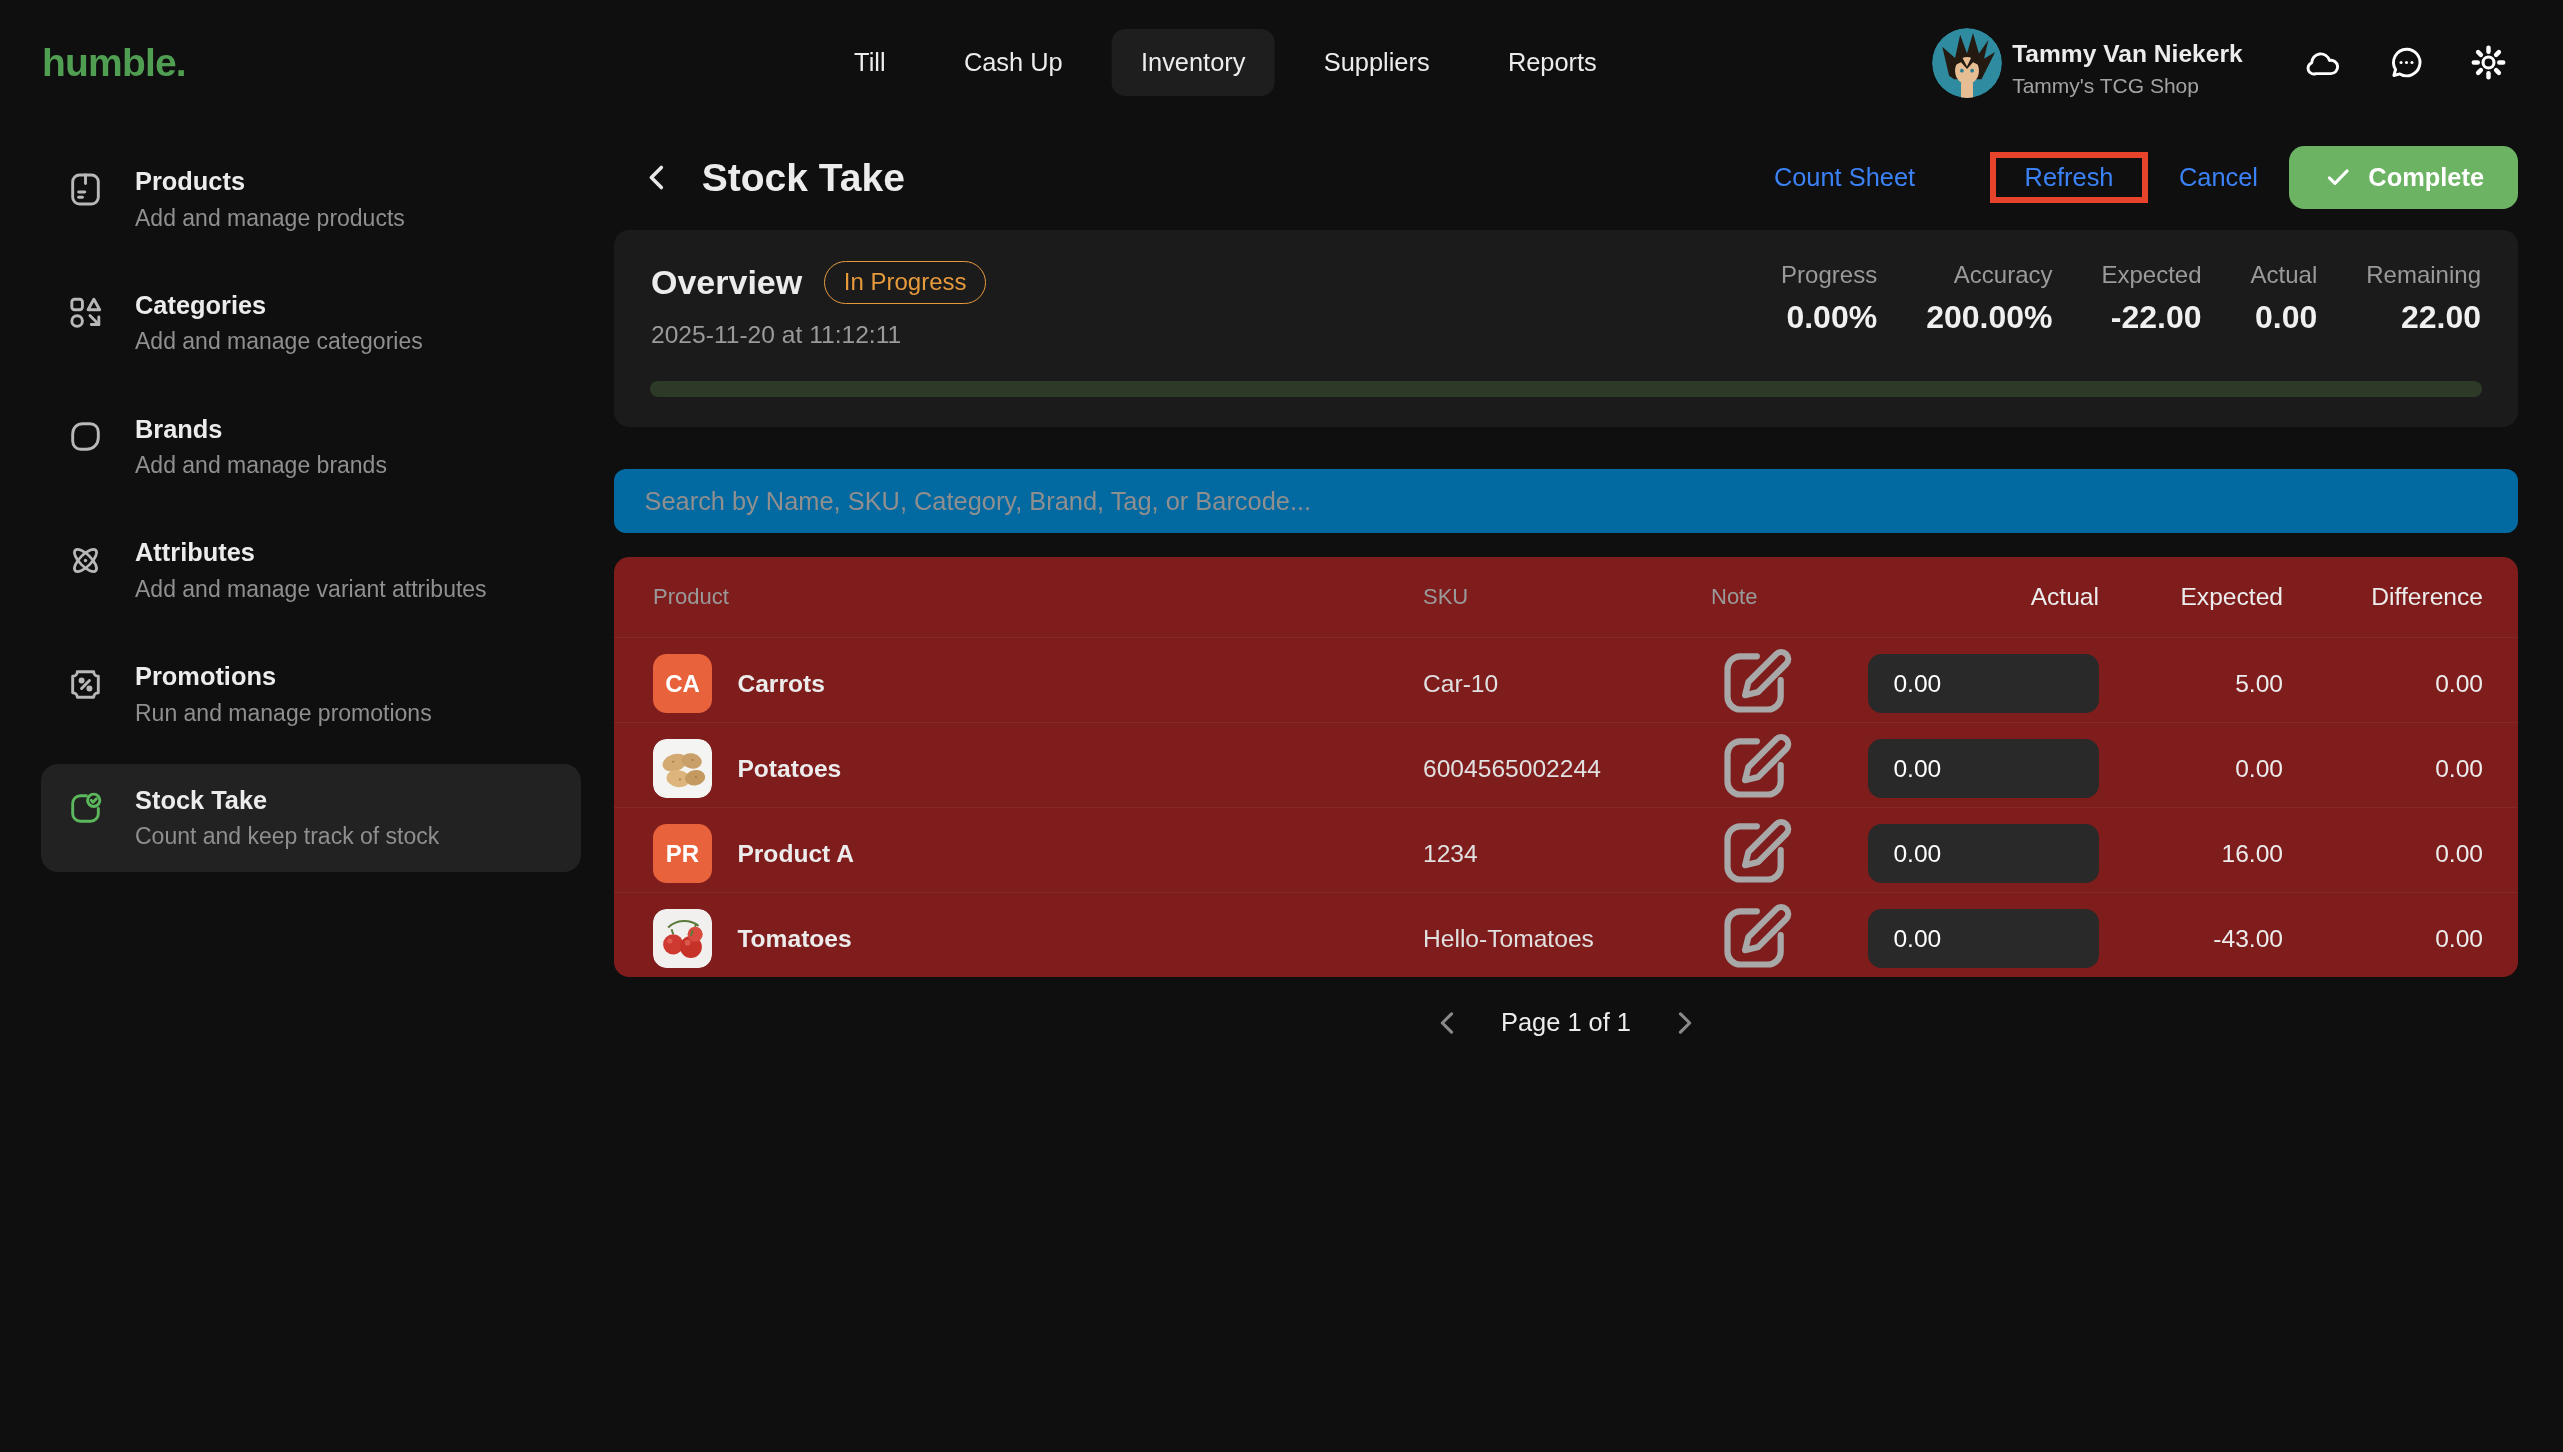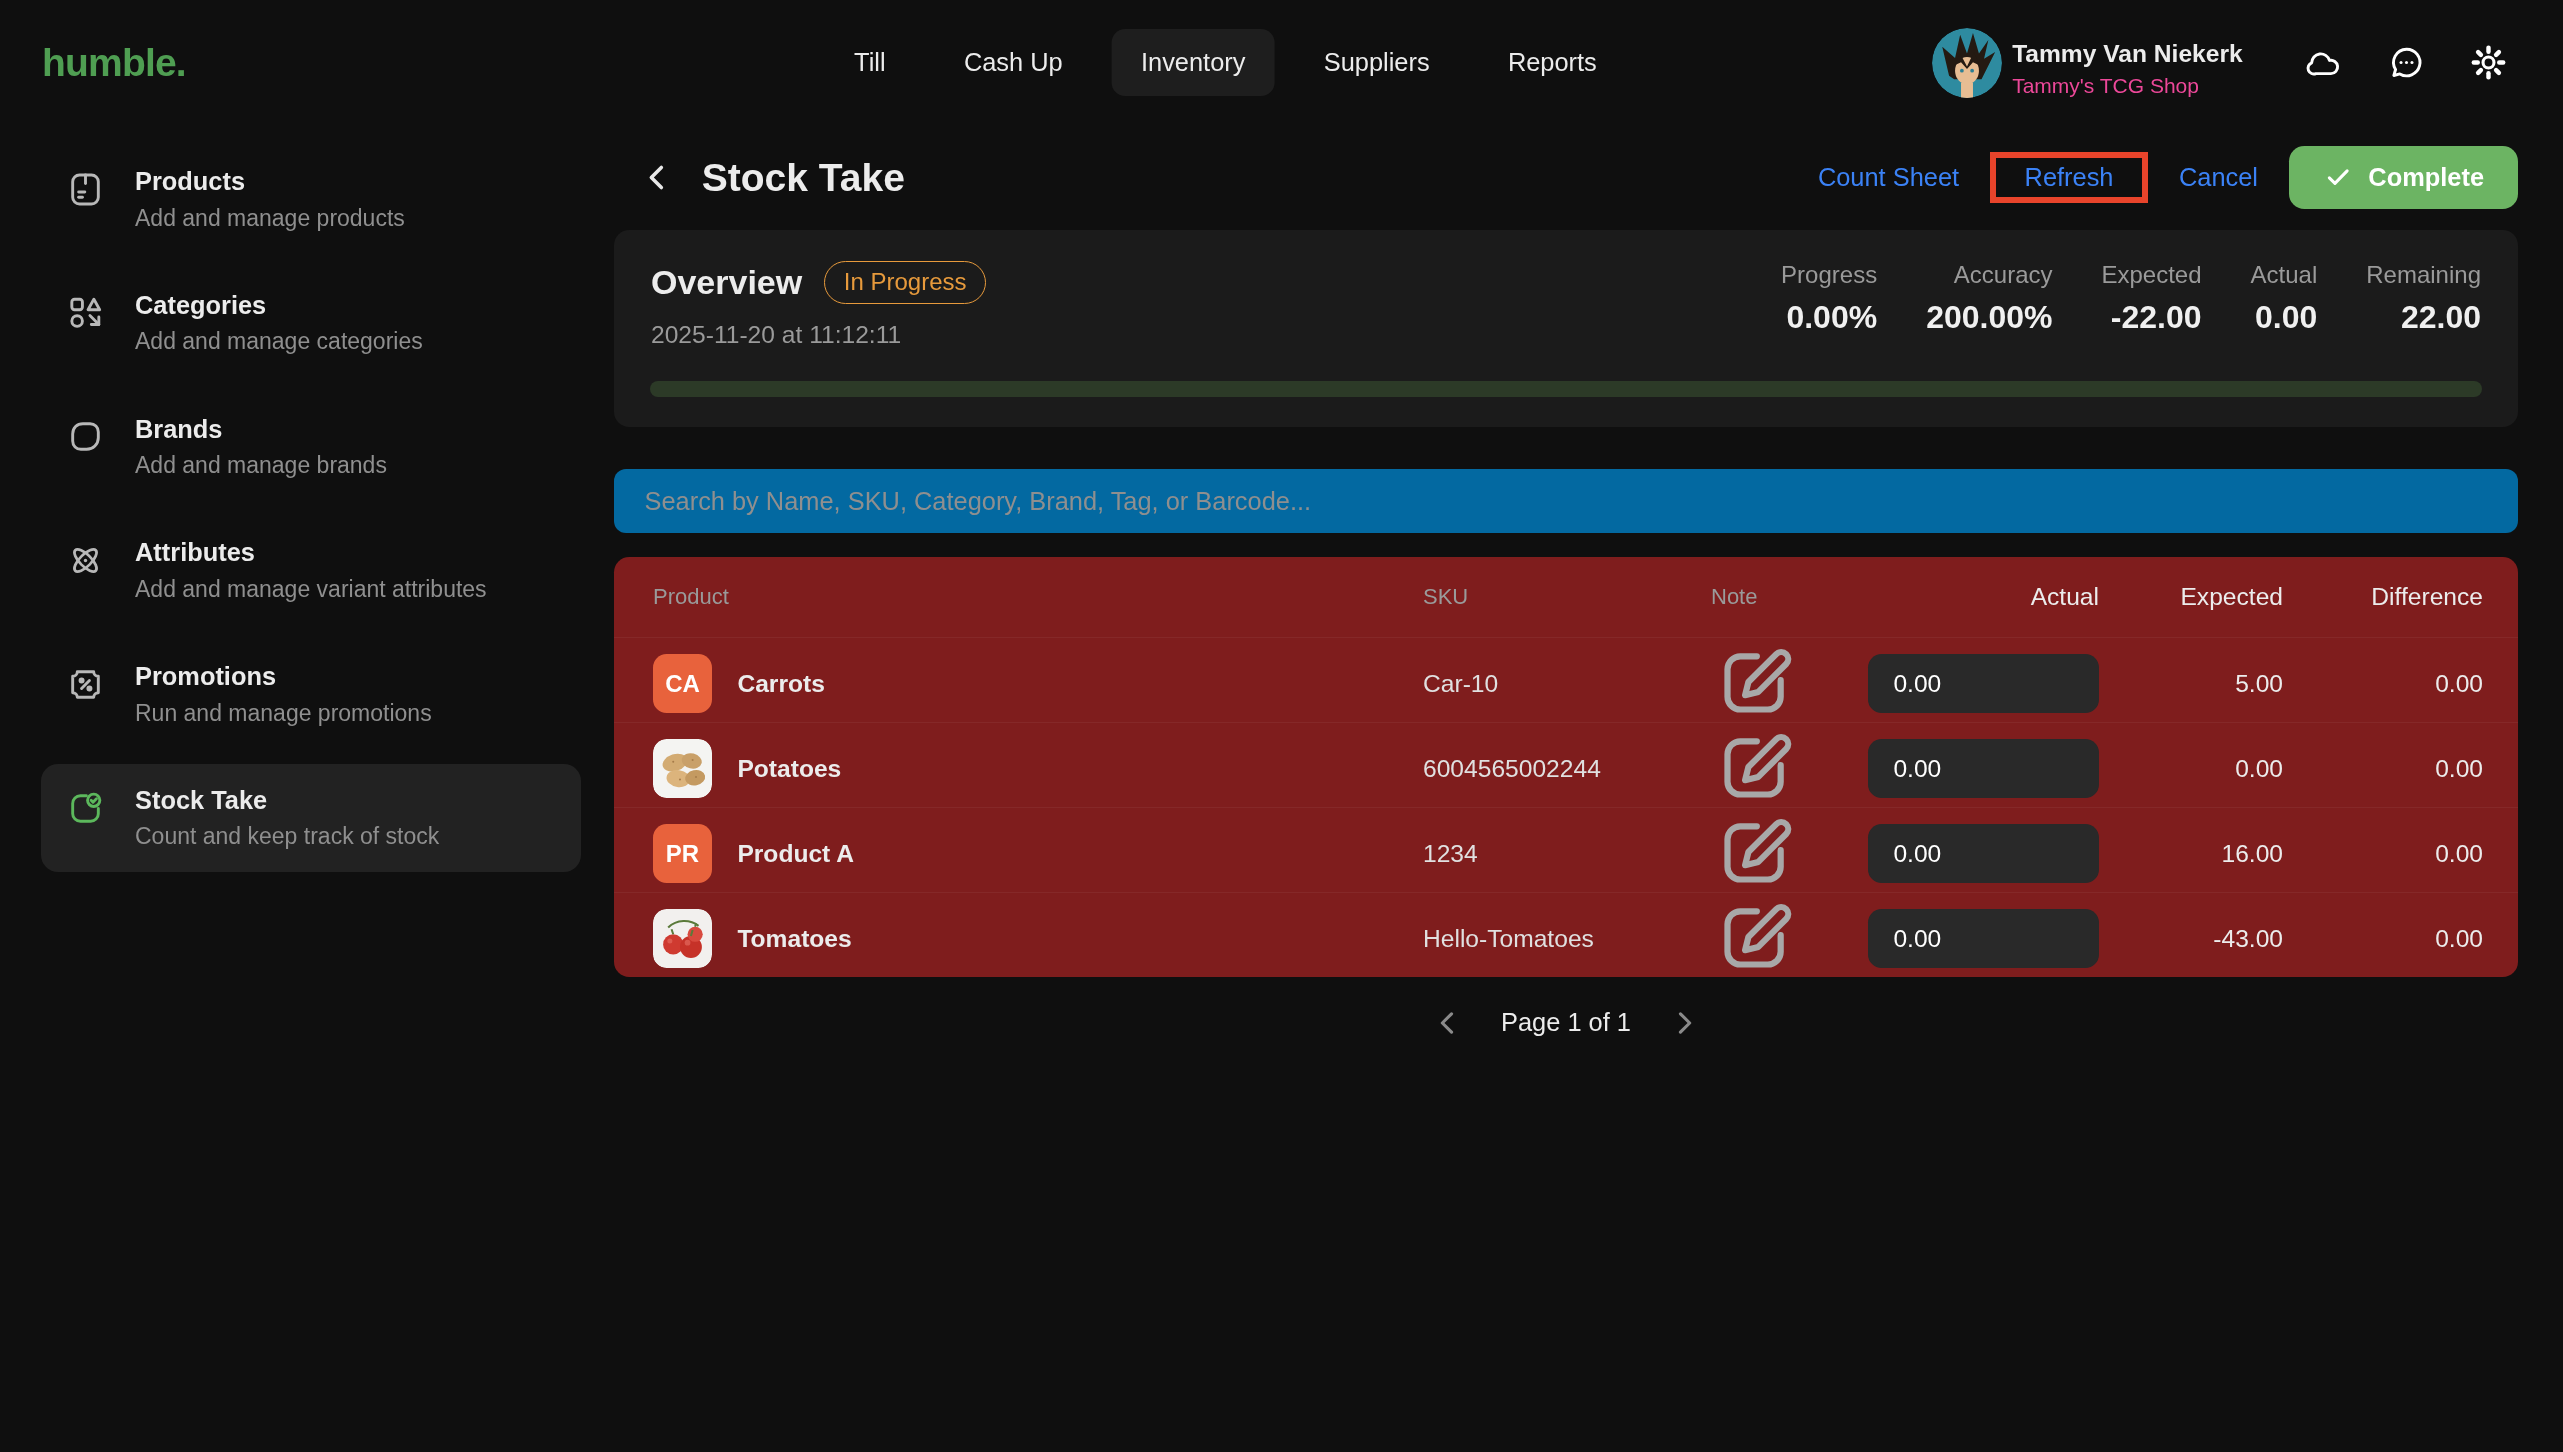--- a/index.html
+++ b/index.html
@@ -12,21 +12,21 @@
     display:flex; align-items:center; padding:0 54px 0 42px; }
   .logo { font-size:39px; font-weight:bold; color:#4f9e52; letter-spacing:-0.8px; }
   .nav { position:absolute; left:50%; top:0; height:125px; transform:translateX(-57%);
     display:flex; align-items:center; gap:20.3px; }
   .nav-tab { font-size:25.4px; color:#ececec; padding:18.6px 29px; border-radius:13.6px; cursor:pointer; white-space:nowrap; }
   .nav-tab.active { background:#1e1e1e; }
   .user-cluster { margin-left:auto; display:flex; align-items:center; gap:41px; }
   .user-info { display:flex; align-items:flex-end; gap:10px; margin-right:20.3px; }
   .avatar { width:70px; height:70px; border-radius:50%; overflow:hidden; flex:0 0 auto; }
   .user-text .name { font-size:24.6px; font-weight:bold; }
-  .user-text .org { font-size:21px; color:#ec4899; margin-top:5.1px; }
+  .user-text .org { font-size:21px; color:#a3a3a3; margin-top:5.1px; }
   .top-icon { width:41px; height:41px; color:#ffffff; cursor:pointer; }
   .top-icon svg { width:100%; height:100%; }
 
   
   .sidebar { position:absolute; top:145px; left:41px; width:540px; }
   .side-item { display:flex; gap:29px; padding:22px 17px 22px 24px; border-radius:17px; margin-bottom:15.3px; cursor:pointer; }
   .side-item.active { background:#222222; }
   .side-icon { width:41px; height:41px; color:#b8b8b8; flex:0 0 auto; margin-top:1.7px; }
   .side-icon svg { width:100%; height:100%; }
   .side-item.active .side-icon { color:#5cb85c; }
@@ -35,21 +35,21 @@
 
   
   .main { position:absolute; left:614px; top:125px; width:1904px; }
 
   .page-header { height:105px; display:flex; align-items:center; }
   .back-btn { width:37px; height:37px; color:#e8e8e8; cursor:pointer; margin-left:25.4px; }
   .back-btn svg { width:100%; height:100%; }
   .page-title { font-size:39px; font-weight:bold; margin-left:25.4px; }
   .actions { margin-left:auto; display:flex; align-items:center; gap:30.5px; }
   .link-btn { font-size:25.4px; color:#3b82f6; cursor:pointer; white-space:nowrap;text-align:right; }
-  .refresh-box { border:6px solid #e8442b; padding:5px 29px; }
+  .refresh-box { border:6px solid #e8442b; padding:5px 29px;margin-left:44px; }
   .complete-btn { display:flex; align-items:center; gap:15.3px; background:#6cb463; color:#ffffff;
     font-size:25.4px; font-weight:bold; border:none; border-radius:15.3px; padding:0 34px; height:63px; cursor:pointer; }
   .complete-btn svg { width:30.5px; height:30.5px; }
 
   
   .overview-card { position:relative; background:#1b1b1b; border-radius:15.3px; height:197px; padding:30.5px 37px 0 37px; }
   .ov-title-row { display:flex; align-items:center; gap:22px; }
   .ov-title { font-size:34px; font-weight:bold; }
   .badge { font-size:24px; color:#e79a3c; border:1.7px solid #e79a3c; border-radius:847px; padding:6.8px 18.6px; }
   .timestamp { font-size:24.6px; color:#9a9a9a; margin-top:17px; }

